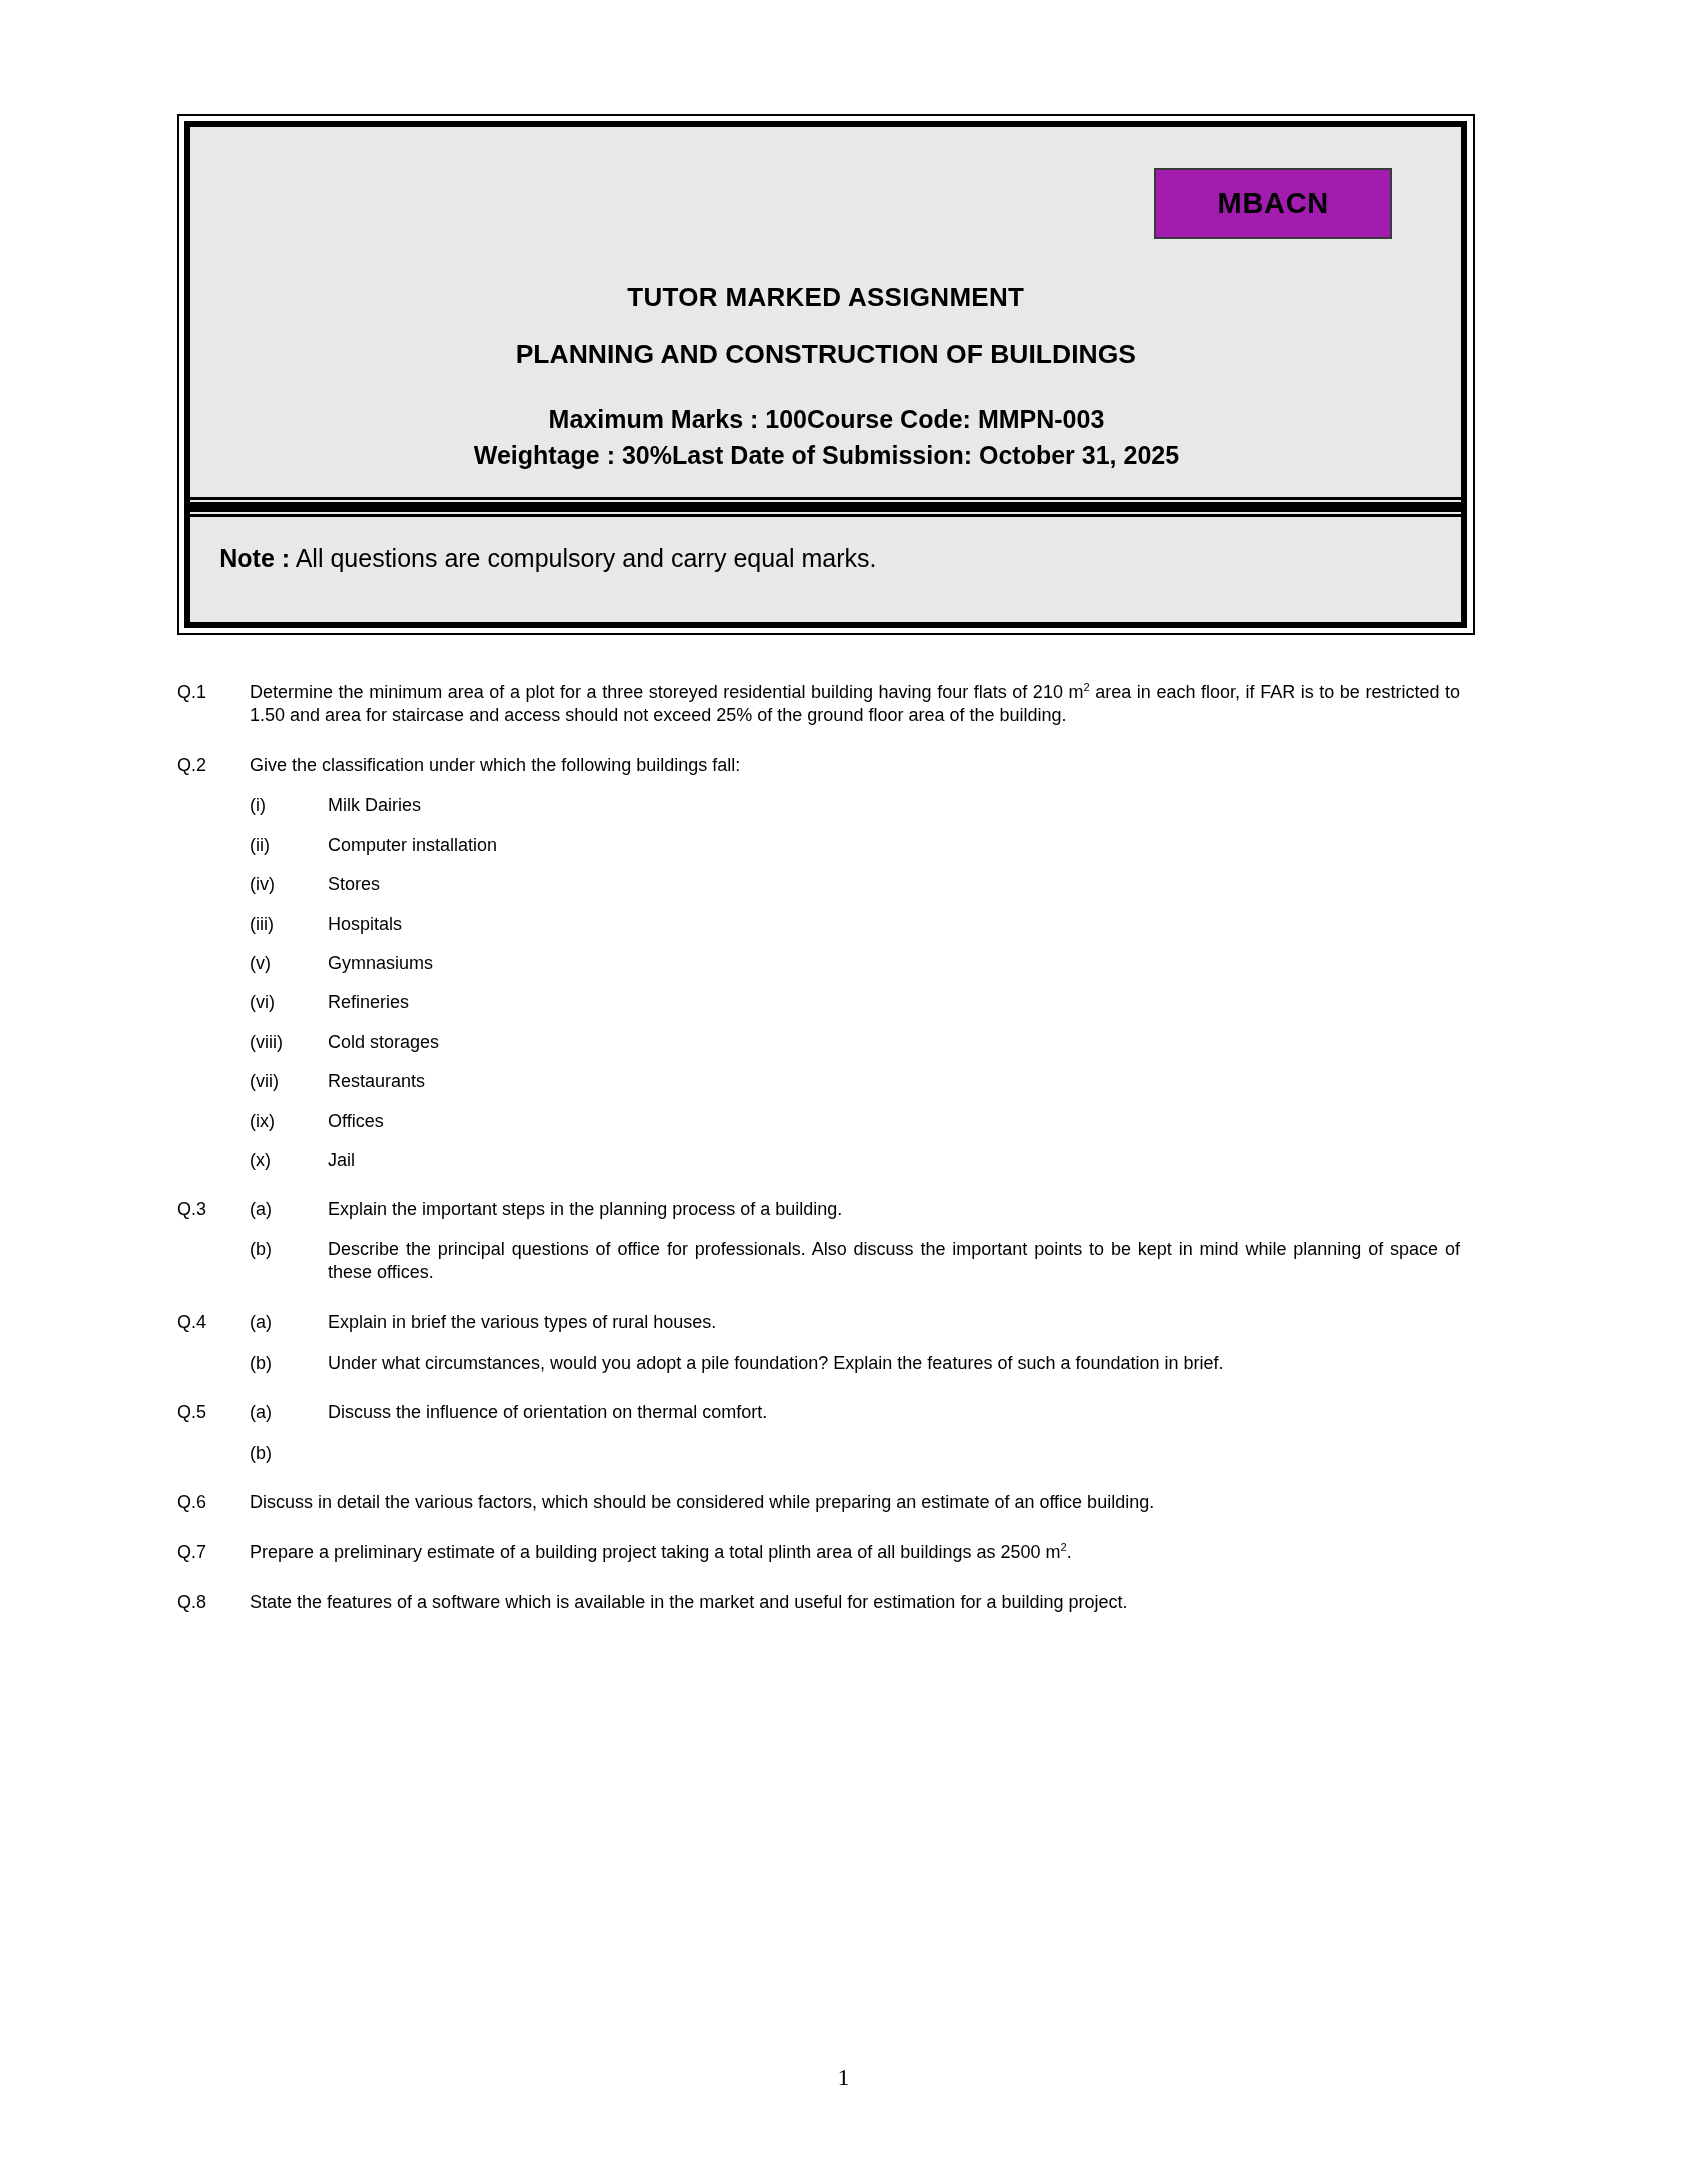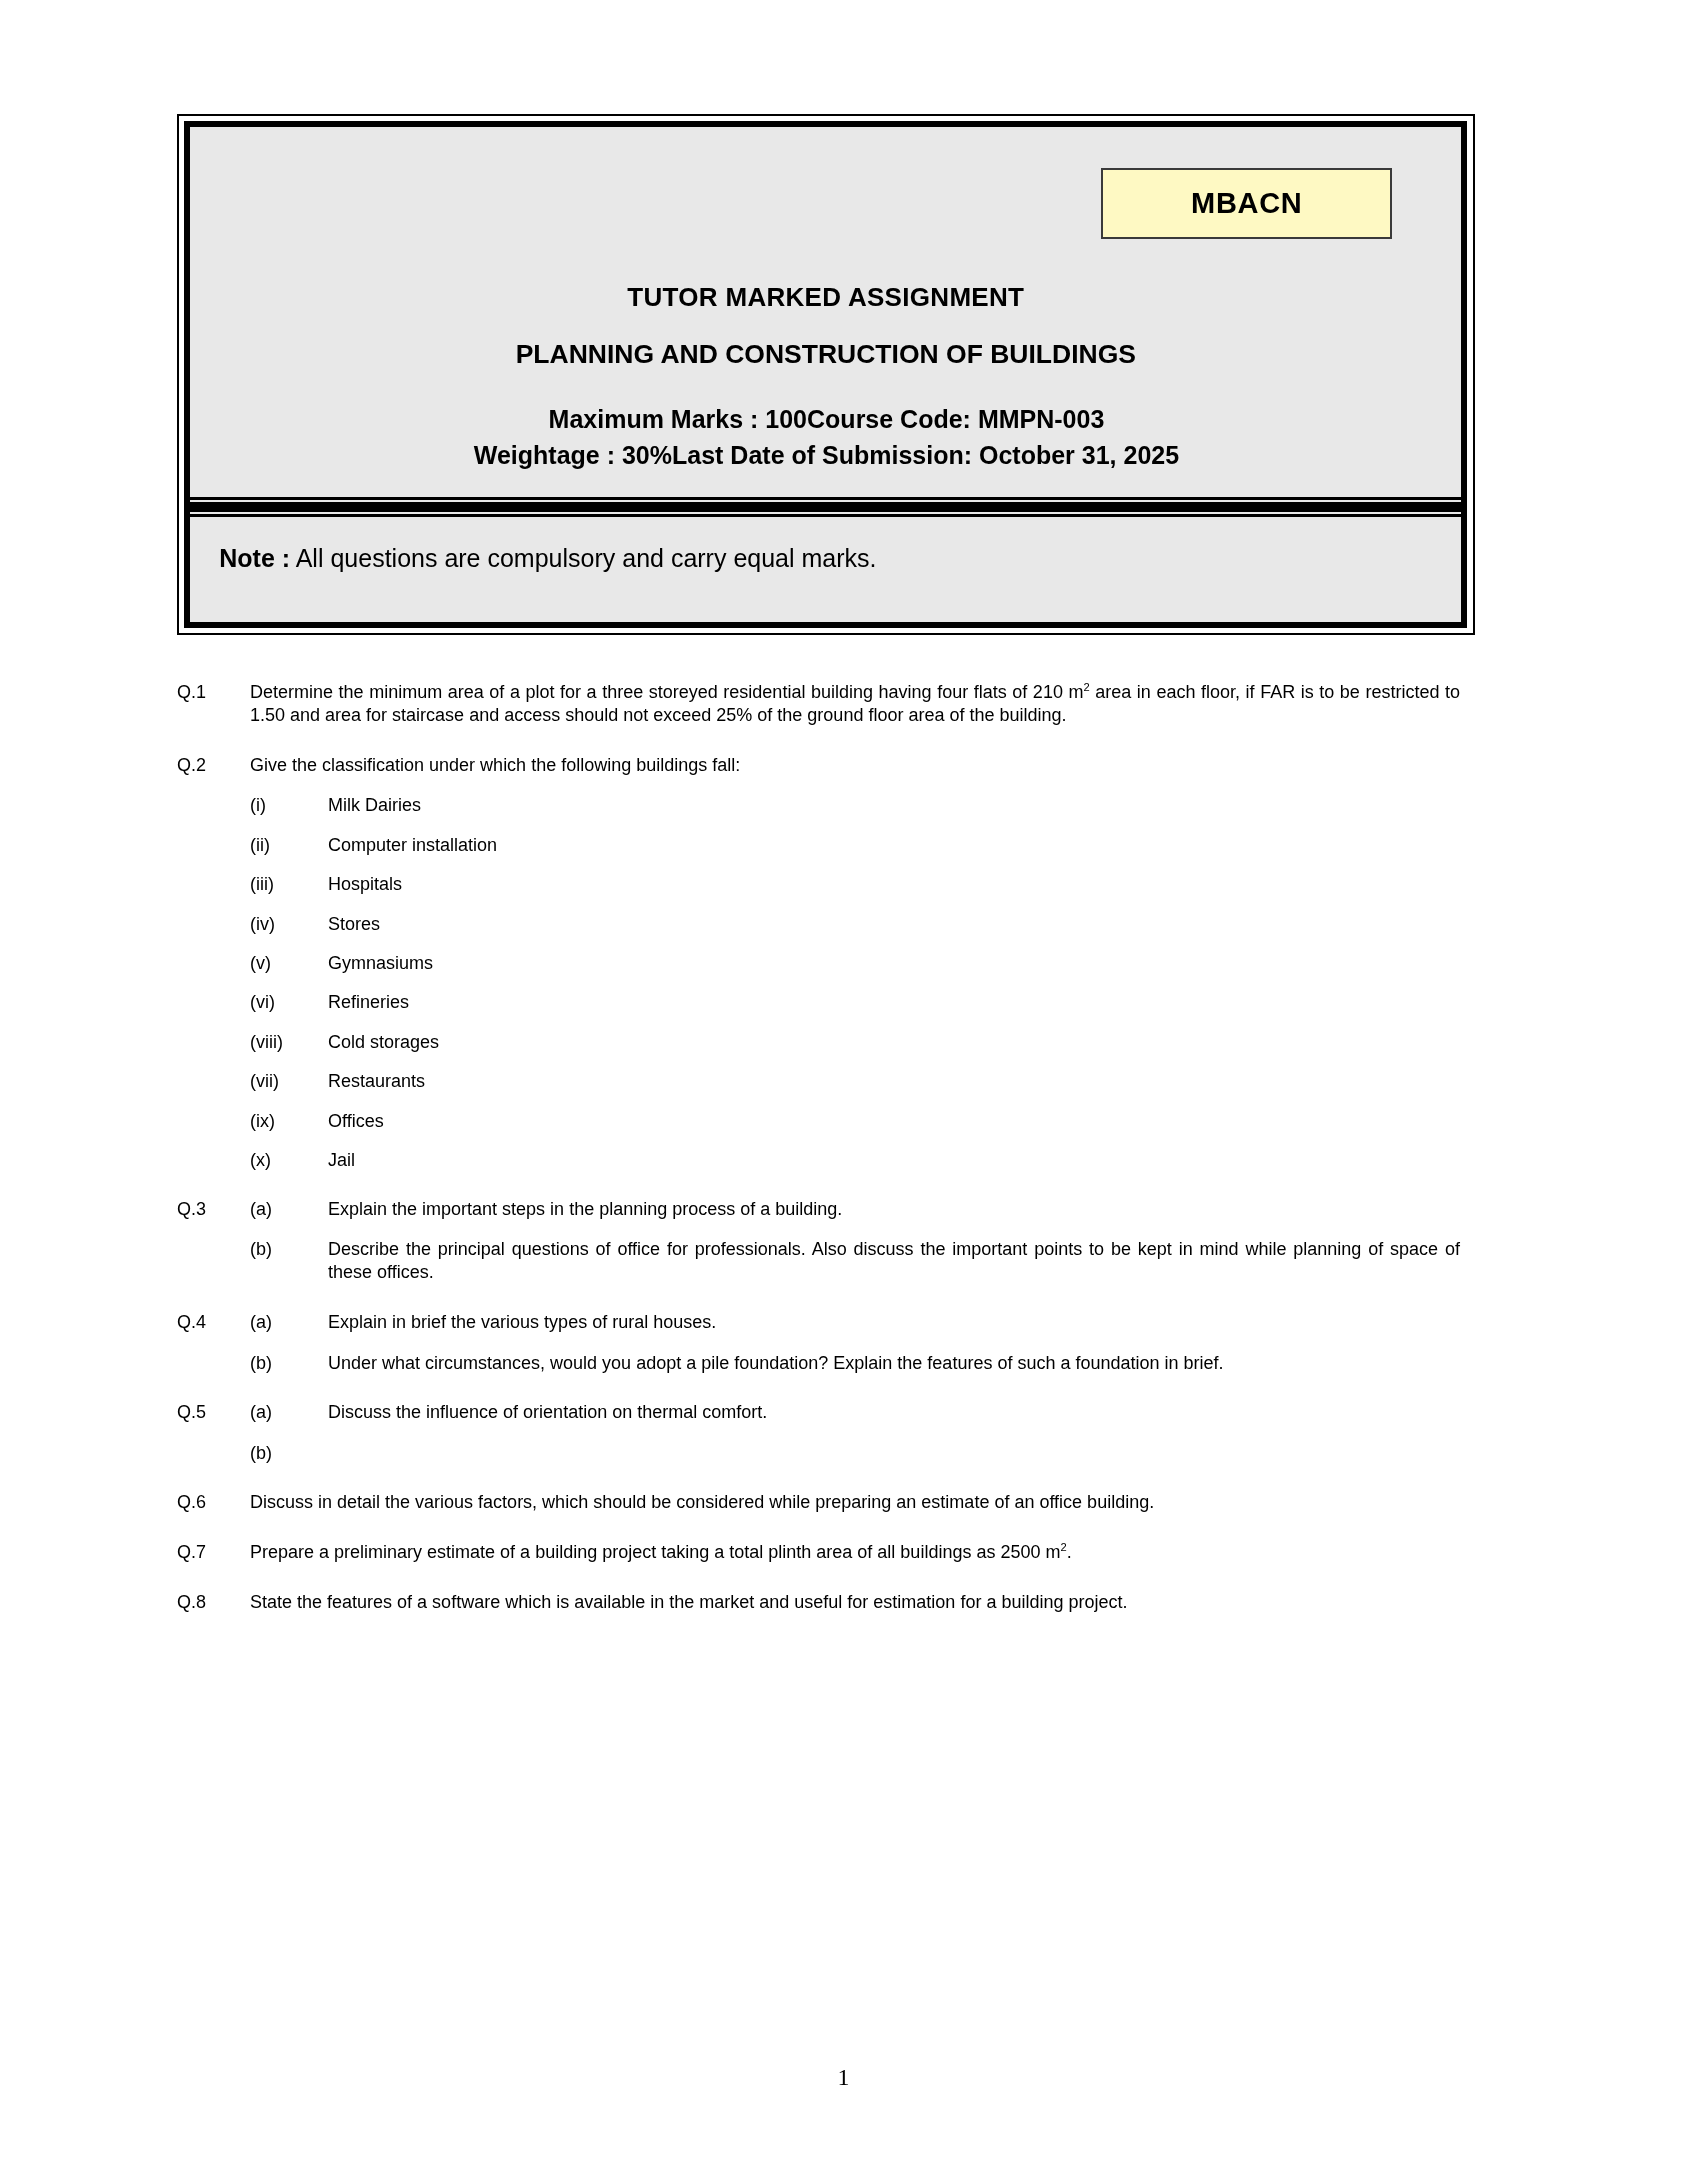--- a/index.html
+++ b/index.html
@@ -42,23 +42,23 @@
     padding: 22.5px 29px 20px 29px;
     position: relative;
     min-height: 370px;
     box-sizing: border-box;
   }
 
   .code-chip {
     position: absolute;
     right: 69px;
     top: 41px;
-    width: 291px;
+    width: 238px;
     height: 71px;
-    background: #fef9c3;
+    background: #a21caf;
     border: 2.6px solid #3a3a3a;
     display: flex;
     align-items: center;
     justify-content: center;
     font-weight: bold;
     font-size: 29px;
     letter-spacing: 0.7px;
     box-sizing: border-box;
   }
 
@@ -239,26 +239,26 @@
     <div class="rlist">
       <div class="ritem">
         <div class="rmark">(i)</div>
         <div class="rlabel">Milk Dairies</div>
       </div>
       <div class="ritem">
         <div class="rmark">(ii)</div>
         <div class="rlabel">Computer installation</div>
       </div>
       <div class="ritem">
+        <div class="rmark">(iv)</div>
+        <div class="rlabel">Stores</div>
+      </div>
+      <div class="ritem">
         <div class="rmark">(iii)</div>
         <div class="rlabel">Hospitals</div>
-      </div>
-      <div class="ritem">
-        <div class="rmark">(iv)</div>
-        <div class="rlabel">Stores</div>
       </div>
       <div class="ritem">
         <div class="rmark">(v)</div>
         <div class="rlabel">Gymnasiums</div>
       </div>
       <div class="ritem">
         <div class="rmark">(vi)</div>
         <div class="rlabel">Refineries</div>
       </div>
       <div class="ritem">

